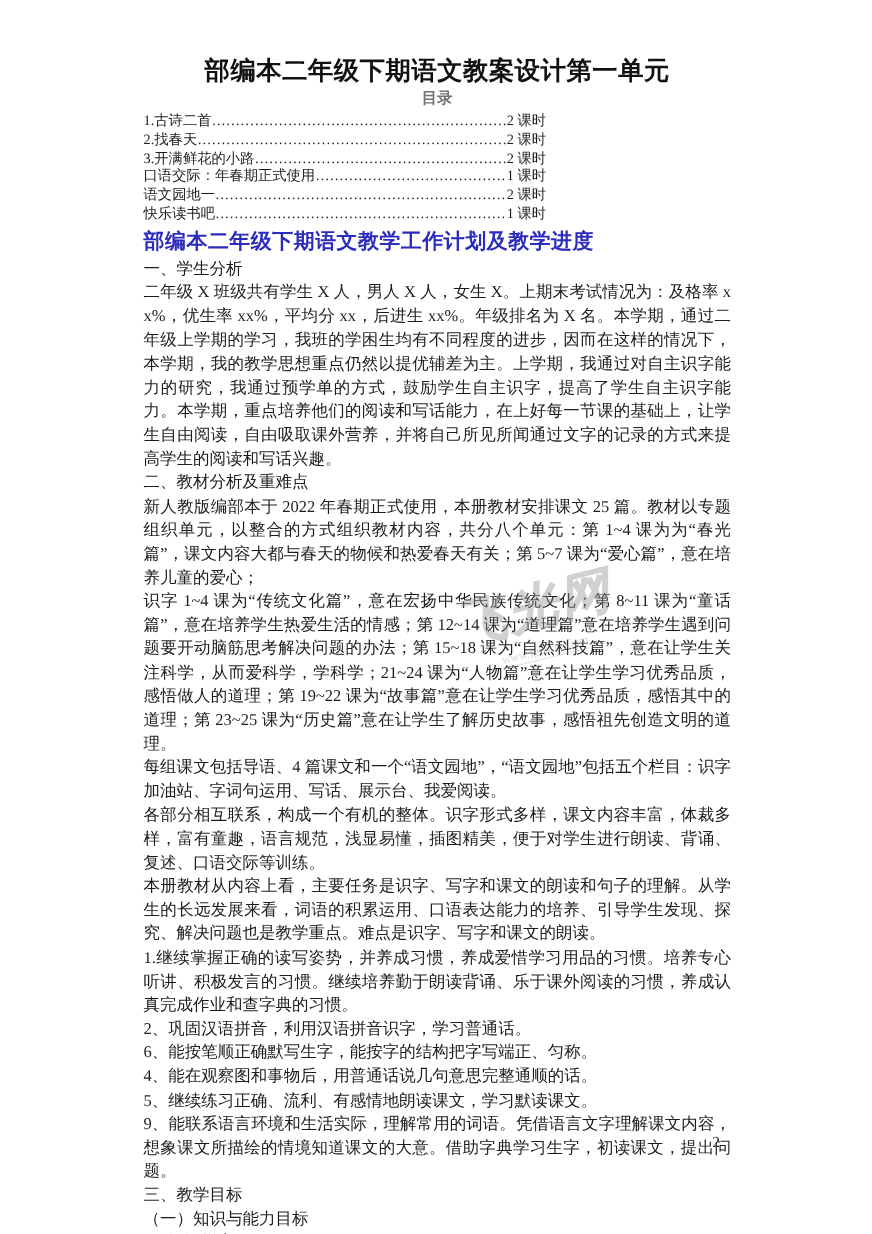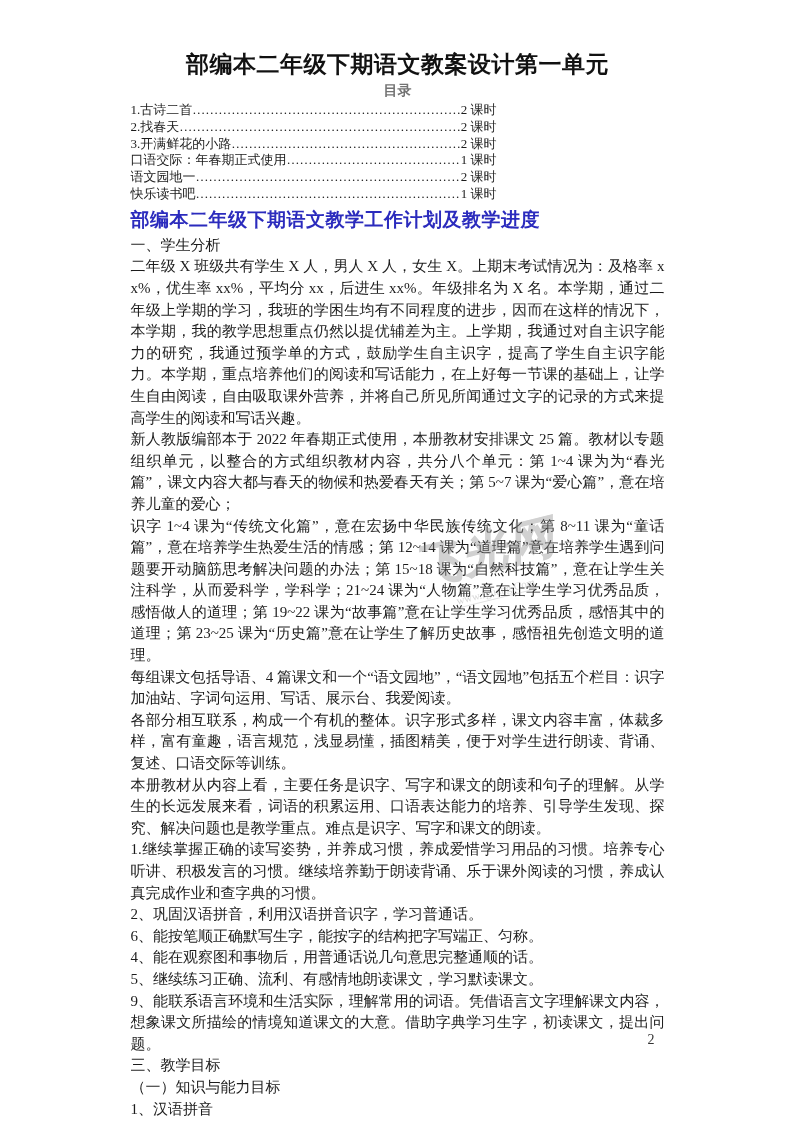--- a/index.html
+++ b/index.html
@@ -162,20 +162,21 @@
   </div>
 </div>
 
     <div class="body-blocks">
   <p class="block t-heading-blue">部编本二年级下期语文教学工作计划及教学进度</p>
 
   <p class="block t-para">一、学生分析</p>
 
   <p class="block t-para">二年级 X 班级共有学生 X 人，男人 X 人，女生 X。上期末考试情况为：及格率 xx%，优生率 xx%，平均分 xx，后进生 xx%。年级排名为 X 名。本学期，通过二年级上学期的学习，我班的学困生均有不同程度的进步，因而在这样的情况下，本学期，我的教学思想重点仍然以提优辅差为主。上学期，我通过对自主识字能力的研究，我通过预学单的方式，鼓励学生自主识字，提高了学生自主识字能力。本学期，重点培养他们的阅读和写话能力，在上好每一节课的基础上，让学生自由阅读，自由吸取课外营养，并将自己所见所闻通过文字的记录的方式来提高学生的阅读和写话兴趣。</p>
 
+  <p class="block t-para">二、教材分析及重难点</p>
 
   <p class="block t-para">新人教版编部本于 2022 年春期正式使用，本册教材安排课文 25 篇。教材以专题组织单元，以整合的方式组织教材内容，共分八个单元：第 1~4 课为为“春光篇”，课文内容大都与春天的物候和热爱春天有关；第 5~7 课为“爱心篇”，意在培养儿童的爱心；</p>
 
   <p class="block t-para">识字 1~4 课为“传统文化篇”，意在宏扬中华民族传统文化；第 8~11 课为“童话篇”，意在培养学生热爱生活的情感；第 12~14 课为“道理篇”意在培养学生遇到问题要开动脑筋思考解决问题的办法；第 15~18 课为“自然科技篇”，意在让学生关注科学，从而爱科学，学科学；21~24 课为“人物篇”意在让学生学习优秀品质，感悟做人的道理；第 19~22 课为“故事篇”意在让学生学习优秀品质，感悟其中的道理；第 23~25 课为“历史篇”意在让学生了解历史故事，感悟祖先创造文明的道理。</p>
 
 
   <p class="block t-para">每组课文包括导语、4 篇课文和一个“语文园地”，“语文园地”包括五个栏目：识字加油站、字词句运用、写话、展示台、我爱阅读。</p>
 
   <p class="block t-para">各部分相互联系，构成一个有机的整体。识字形式多样，课文内容丰富，体裁多样，富有童趣，语言规范，浅显易懂，插图精美，便于对学生进行朗读、背诵、复述、口语交际等训练。</p>
 

